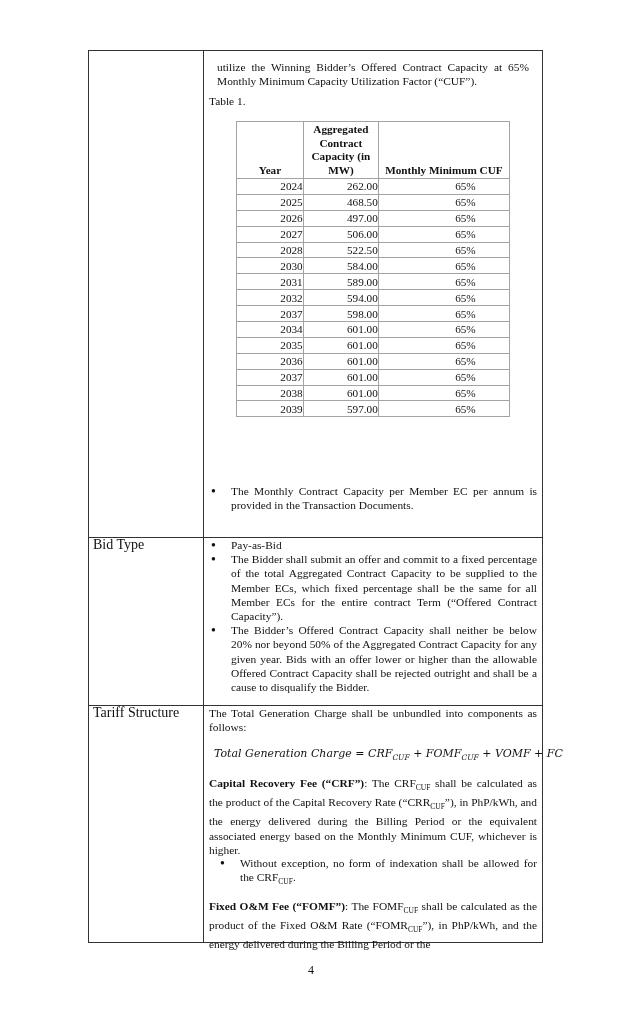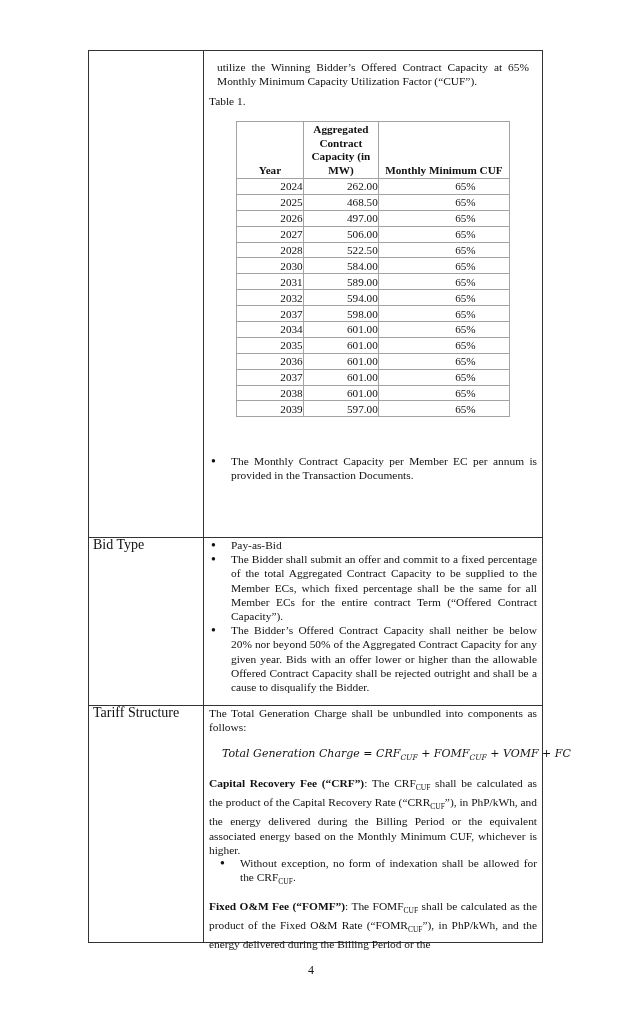--- a/index.html
+++ b/index.html
@@ -125,39 +125,39 @@
           <td>65%</td>
         </tr>
         <tr>
           <td>2039</td>
           <td>597.00</td>
           <td>65%</td>
         </tr>
       </tbody>
   </table>
 
-  <div class="cell just" style="top:454px;">
+  <div class="cell just" style="top:484px;">
     <ul>
       <li>The Monthly Contract Capacity per Member EC per annum is provided in the Transaction Documents.</li>
     </ul>
   </div>
 
   <div class="label" style="top:538px;">Bid Type</div>
   <div class="cell just" style="top:538px;">
     <ul>
       <li>Pay-as-Bid</li>
       <li>The Bidder shall submit an offer and commit to a fixed percentage of the total Aggregated Contract Capacity to be supplied to the Member ECs, which fixed percentage shall be the same for all Member ECs for the entire contract Term (“Offered Contract Capacity”).</li>
       <li>The Bidder’s Offered Contract Capacity shall neither be below 20% nor beyond 50% of the Aggregated Contract Capacity for any given year. Bids with an offer lower or higher than the allowable Offered Contract Capacity shall be rejected outright and shall be a cause to disqualify the Bidder.</li>
     </ul>
   </div>
 
   <div class="label" style="top:706px;">Tariff Structure</div>
   <div class="cell just" style="top:706px;">The Total Generation Charge shall be unbundled into components as follows:</div>
 
-  <div class="cell formula" style="top:747px;left:222px;text-align:center;">
+  <div class="cell formula" style="top:747px;left:214px;text-align:center;">
     <span>Total Generation Charge = </span><span>CRF</span><sub>CUF</sub><span> + </span><span>FOMF</span><sub>CUF</sub><span> + VOMF + FC</span>
   </div>
 
   <div class="cell just" style="top:776px;">
     <b>Capital Recovery Fee (“CRF”)</b><span>: The CRF</span><sub>CUF</sub><span> shall be calculated as the product of the Capital Recovery Rate (“CRR</span><sub>CUF</sub><span>”), in PhP/kWh, and the energy delivered during the Billing Period or the equivalent associated energy based on the Monthly Minimum CUF, whichever is higher.</span>
   </div>
 
   <div class="cell just" style="top:856px;left:218px;width:319px;">
     <ul>
         <li><span>Without exception, no form of indexation shall be allowed for the CRF</span><sub>CUF</sub><span>.</span></li>

